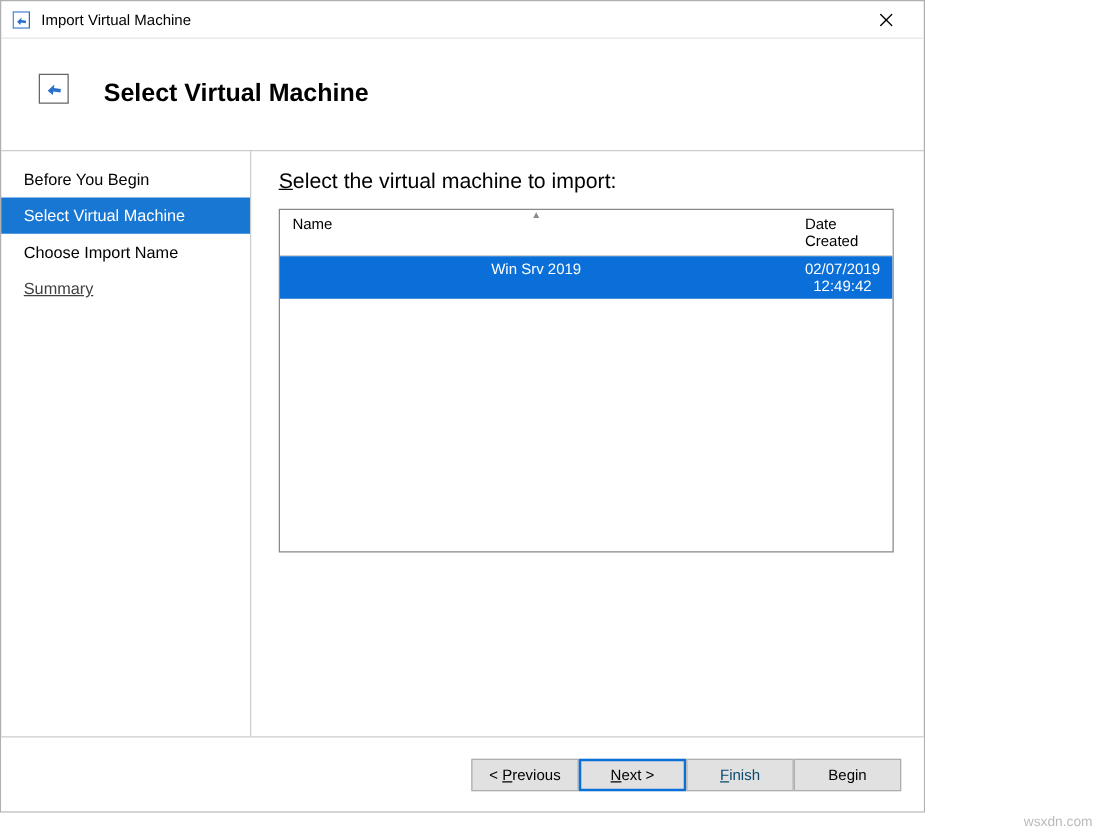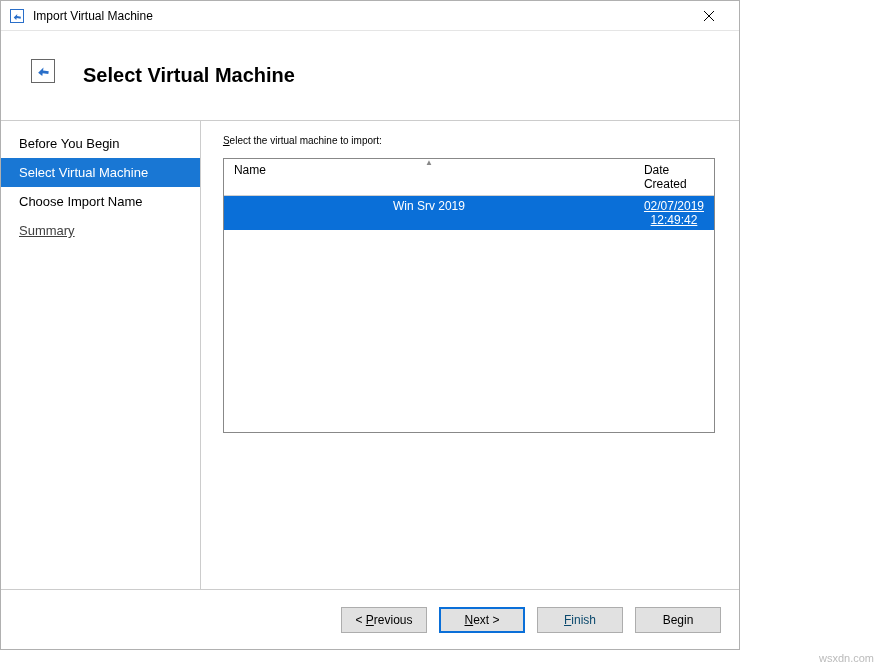--- a/index.html
+++ b/index.html
@@ -92,21 +92,21 @@
       text-decoration: underline;
     }
     
     .main {
       flex: 1;
       padding: 14px 24px 0 22px;
       display: flex;
       flex-direction: column;
     }
     .instruction {
-      font-size: 10px;
+      font-size: 17px;
       margin-bottom: 12px;
     }
     .list-box {
       border: 1px solid #888;
       height: 275px;
       background: #fff;
       display: flex;
       flex-direction: column;
       overflow: hidden;
     }
@@ -121,37 +121,36 @@
     .list-row {
       display: flex;
       font-size: 12px;
     }
     .list-row.selected {
       background: #0a6fd8;
       color: #fff;
       text-align: center;
     }
     .list-row .cell-name { flex: 0 0 410px; padding: 3px 10px; }
-    .list-row .cell-date { flex: 1; padding: 3px 10px; text-decoration: underline; }
+    .list-row .cell-date { flex: 1; padding: 3px 10px; }
     .sort-ind {
       text-align: center;
       font-size: 8px;
       color: #888;
       position: absolute;
     }
     .list-header .col-name { position: relative; }
     .list-header .col-name .sort-ind { left: 50%; top: -1px; transform: translateX(-50%); }
     
     .footer {
       height: 60px;
       border-top: 1px solid #ccc;
       display: flex;
       align-items: center;
       justify-content: flex-end;
-      gap: 12px;
       padding: 0 18px;
       background: #fff;
     }
     .btn {
       min-width: 86px;
       height: 26px;
       background: #e1e1e1;
       border: 1px solid #adadad;
       font-size: 12px;
       font-family: inherit;

